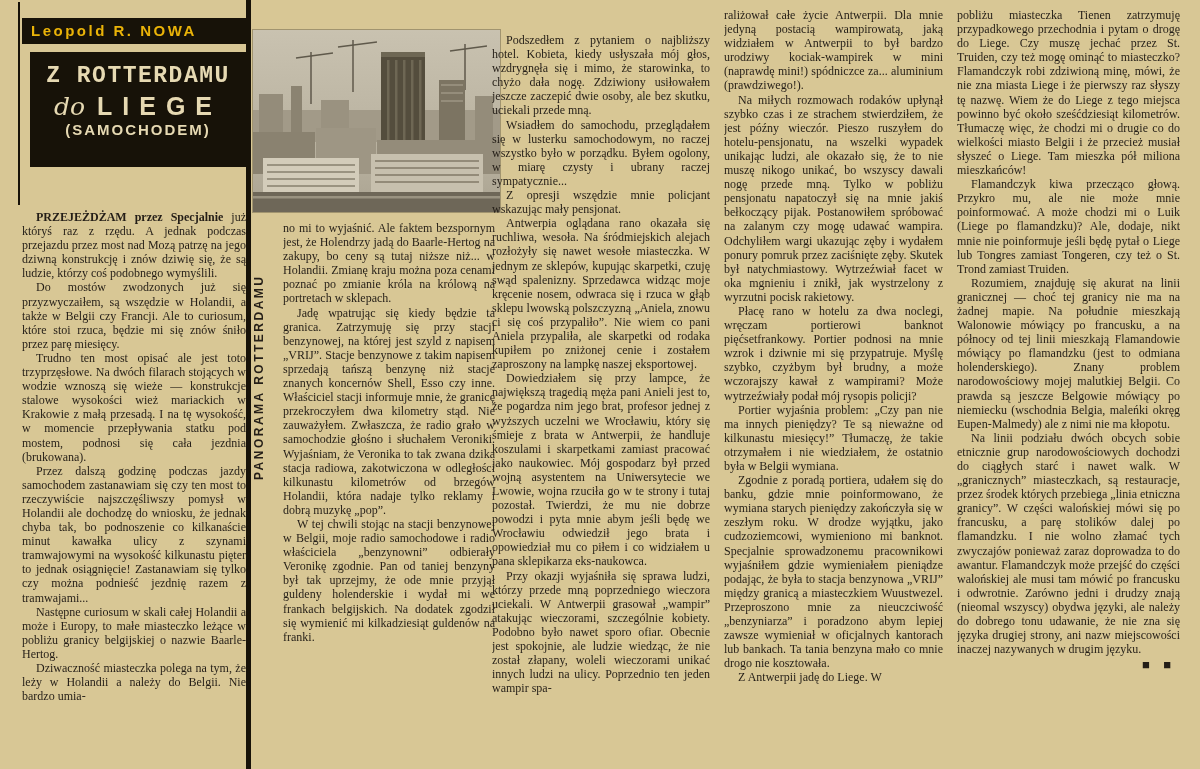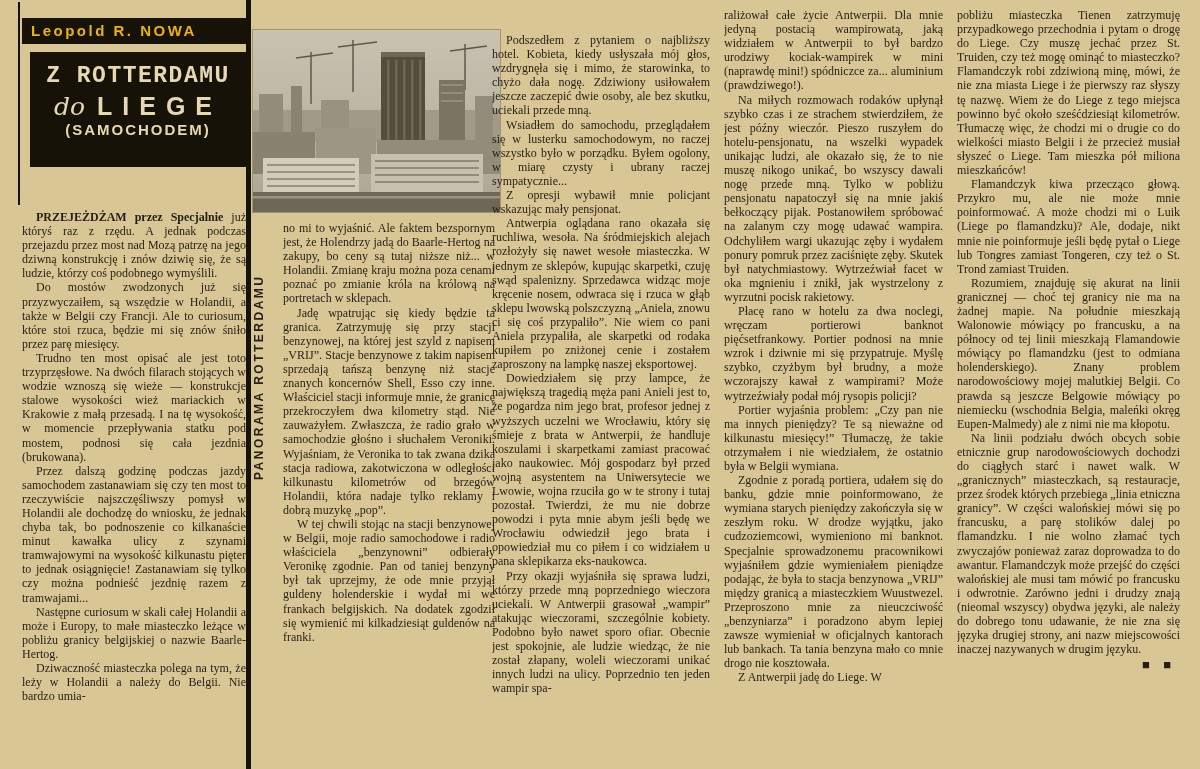--- a/index.html
+++ b/index.html
@@ -148,21 +148,21 @@
 
   <div class="col col2">
     <p class="noindent">no mi to wyjaśnić. Ale faktem bezspornym jest, że Holendrzy jadą do Baarle-Hertog na zakupy, bo ceny są tutaj niższe niż... w Holandii. Zmianę kraju można poza cenami poznać po zmianie króla na królową na portretach w sklepach.</p>
     <p>Jadę wpatrując się kiedy będzie ta granica. Zatrzymuję się przy stacji benzynowej, na której jest szyld z napisem „VRIJ”. Stacje benzynowe z takim napisem sprzedają tańszą benzynę niż stacje znanych koncernów Shell, Esso czy inne. Właściciel stacji informuje mnie, że granicę przekroczyłem dwa kilometry stąd. Nie zauważyłem. Zwłaszcza, że radio grało w samochodzie głośno i słuchałem Veroniki. Wyjaśniam, że Veronika to tak zwana dzika stacja radiowa, zakotwiczona w odległości kilkunastu kilometrów od brzegów Holandii, która nadaje tylko reklamy i dobrą muzykę „pop”.</p>
     <p>W tej chwili stojąc na stacji benzynowej w Belgii, moje radio samochodowe i radio właściciela „benzynowni” odbierały Veronikę zgodnie. Pan od taniej benzyny był tak uprzejmy, że ode mnie przyjął guldeny holenderskie i wydał mi we frankach belgijskich. Na dodatek zgodził się wymienić mi kilkadziesiąt guldenów na franki.</p>
   </div>
 
   <div class="col col3">
     <p>Podszedłem z pytaniem o najbliższy hotel. Kobieta, kiedy usłyszała mój głos, wzdrygnęła się i mimo, że starowinka, to chyżo dała nogę. Zdziwiony usiłowałem jeszcze zaczepić dwie osoby, ale bez skutku, uciekali przede mną.</p>
     <p>Wsiadłem do samochodu, przeglądałem się w lusterku samochodowym, no raczej wszystko było w porządku. Byłem ogolony, w miarę czysty i ubrany raczej sympatycznie...</p>
-    <p>Z opresji wybawił mnie policjant wskazując mały pensjonat.</p>
+    <p>Z opresji wszędzie mnie policjant wskazując mały pensjonat.</p>
     <p>Antwerpia oglądana rano okazała się ruchliwa, wesoła. Na śródmiejskich alejach rozłożyły się nawet wesołe miasteczka. W jednym ze sklepów, kupując skarpetki, czuję swąd spalenizny. Sprzedawca widząc moje kręcenie nosem, odwraca się i rzuca w głąb sklepu lwowską polszczyzną „Aniela, znowu ci się coś przypaliło”. Nie wiem co pani Aniela przypaliła, ale skarpetki od rodaka kupiłem po zniżonej cenie i zostałem zaproszony na lampkę naszej eksportowej.</p>
     <p>Dowiedziałem się przy lampce, że największą tragedią męża pani Anieli jest to, że pogardza nim jego brat, profesor jednej z wyższych uczelni we Wrocławiu, który się śmieje z brata w Antwerpii, że handluje koszulami i skarpetkami zamiast pracować jako naukowiec. Mój gospodarz był przed wojną asystentem na Uniwersytecie we Lwowie, wojna rzuciła go w te strony i tutaj pozostał. Twierdzi, że mu nie dobrze powodzi i pyta mnie abym jeśli będę we Wrocławiu odwiedził jego brata i opowiedział mu co piłem i co widziałem u pana sklepikarza eks-naukowca.</p>
     <p>Przy okazji wyjaśniła się sprawa ludzi, którzy przede mną poprzedniego wieczora uciekali. W Antwerpii grasował „wampir” atakując wieczorami, szczególnie kobiety. Podobno było nawet sporo ofiar. Obecnie jest spokojnie, ale ludzie wiedząc, że nie został złapany, woleli wieczorami unikać innych ludzi na ulicy. Poprzednio ten jeden wampir spa-</p>
   </div>
 
   <div class="col col4">
     <p class="noindent">raliżował całe życie Antwerpii. Dla mnie jedyną postacią wampirowatą, jaką widziałem w Antwerpii to był bardzo urodziwy kociak-wampirek w mini (naprawdę mini!) spódniczce za... aluminium (prawdziwego!).</p>
     <p>Na miłych rozmowach rodaków upłynął szybko czas i ze strachem stwierdziłem, że jest późny wieczór. Pieszo ruszyłem do hotelu-pensjonatu, na wszelki wypadek unikając ludzi, ale okazało się, że to nie muszę nikogo unikać, bo wszyscy dawali nogę przede mną. Tylko w pobliżu pensjonatu napatoczył się na mnie jakiś bełkoczący pijak. Postanowiłem spróbować na zalanym czy mogę udawać wampira. Odchyliłem wargi ukazując zęby i wydałem ponury pomruk przez zaciśnięte zęby. Skutek był natychmiastowy. Wytrzeźwiał facet w oka mgnieniu i znikł, jak wystrzelony z wyrzutni pocisk rakietowy.</p>
     <p>Płacę rano w hotelu za dwa noclegi, wręczam portierowi banknot pięćsetfrankowy. Portier podnosi na mnie wzrok i dziwnie mi się przypatruje. Myślę szybko, czyżbym był brudny, a może wczorajszy kawał z wampirami? Może wytrzeźwiały podał mój rysopis policji?</p>
     <p>Portier wyjaśnia problem: „Czy pan nie ma innych pieniędzy? Te są nieważne od kilkunastu miesięcy!” Tłumaczę, że takie otrzymałem i nie wiedziałem, że ostatnio była w Belgii wymiana.</p>

